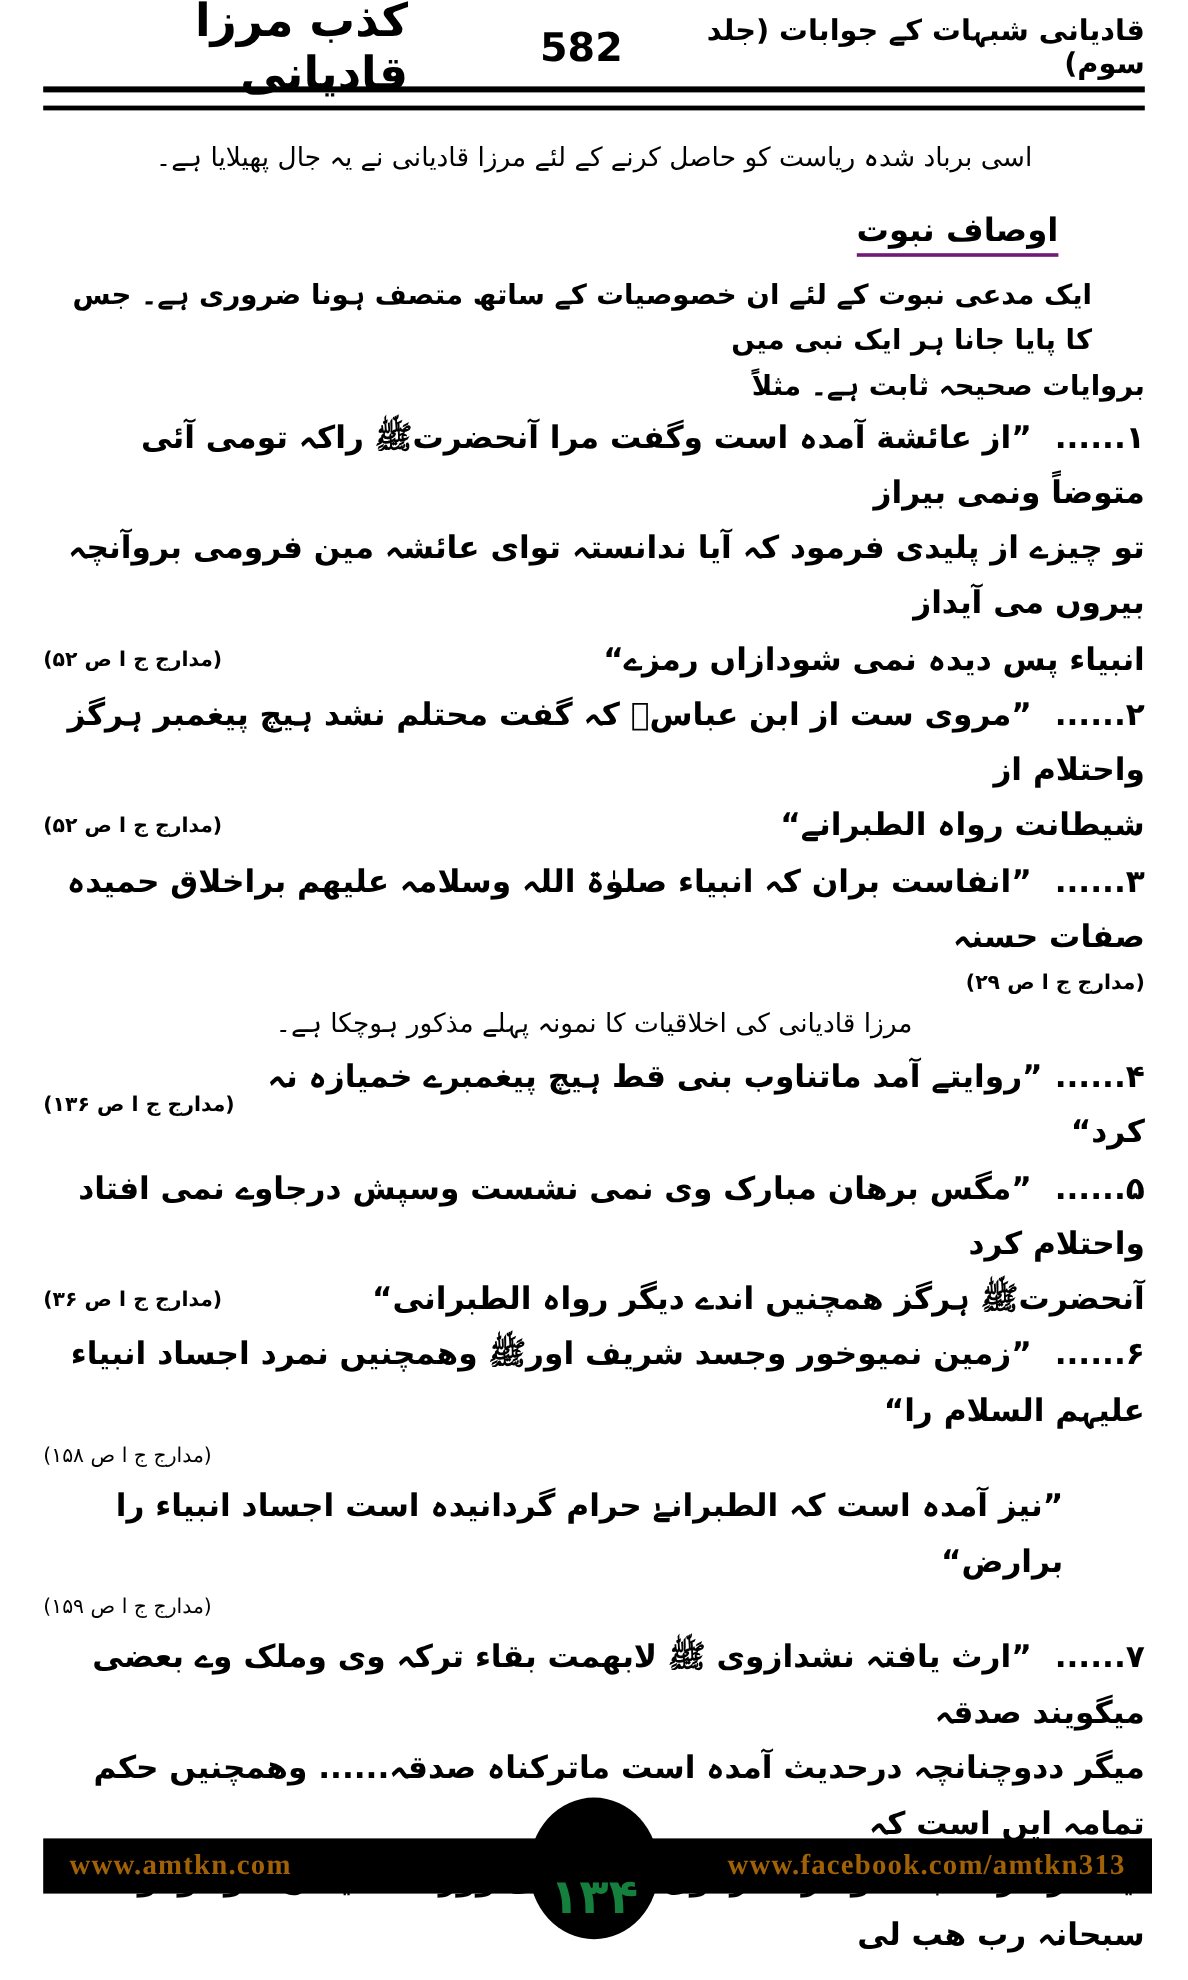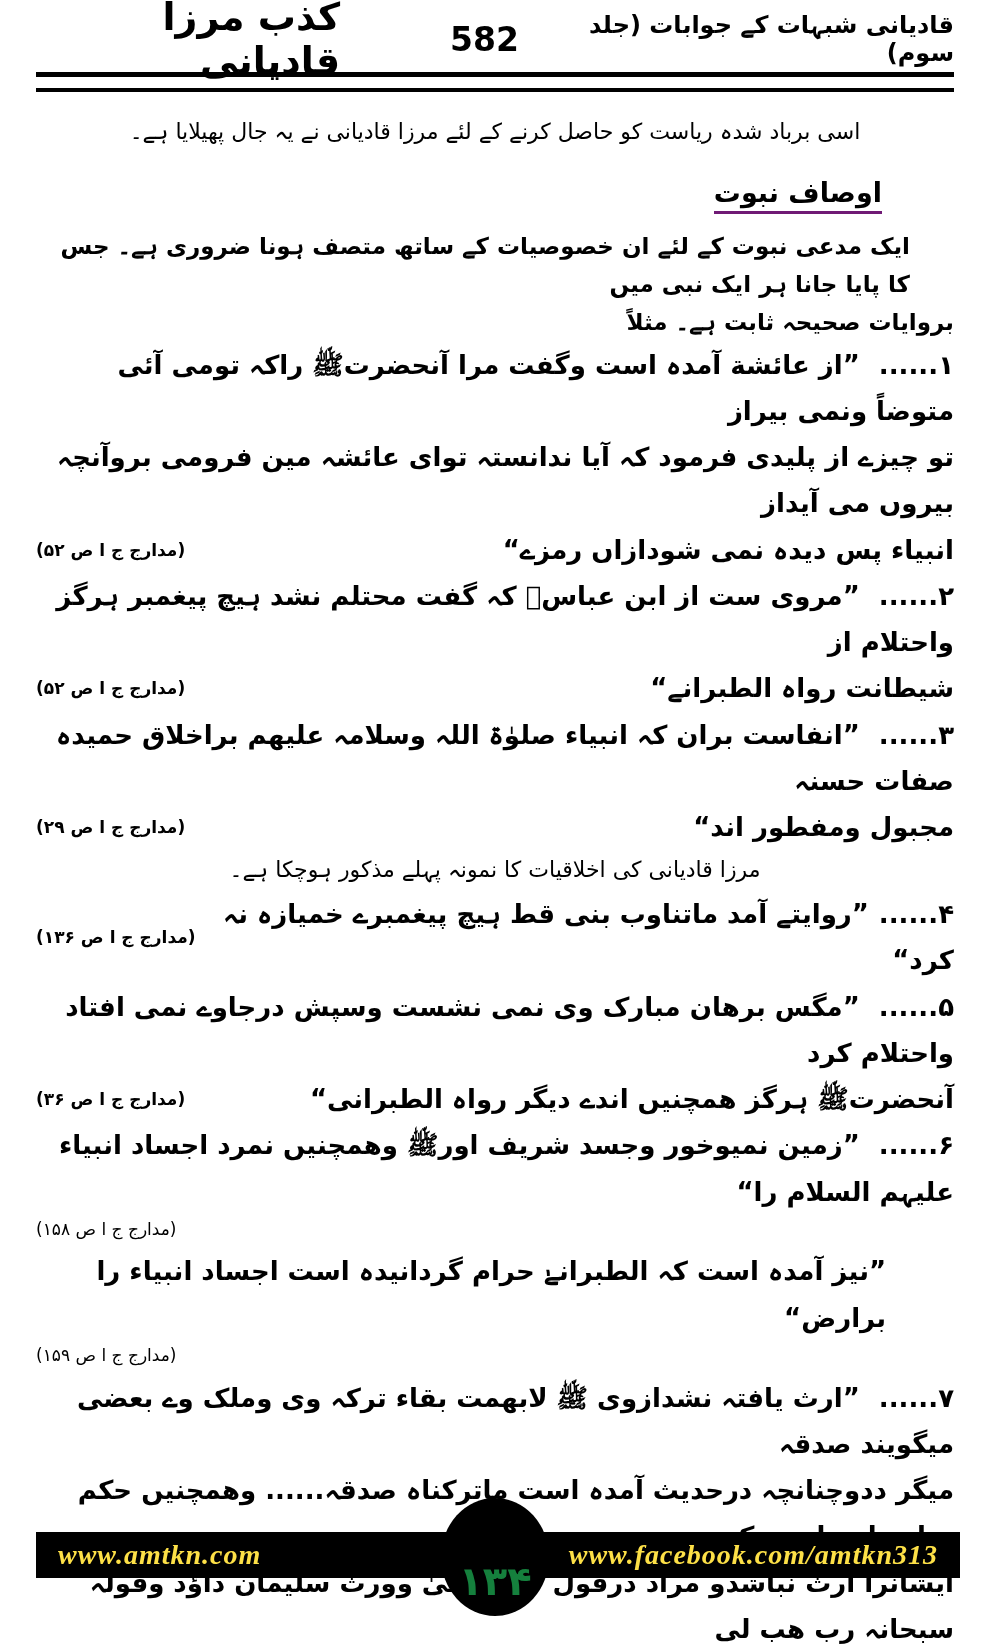--- a/index.html
+++ b/index.html
@@ -26,21 +26,21 @@
   .marker{margin-left:10px;letter-spacing:2px;}
   .cite{font-size:17px;font-weight:bold;white-space:nowrap;}
   .cite-line{text-align:left;font-size:17px;font-weight:normal;line-height:1.5;margin:2px 0 6px 0;}
   .nasta{font-size:22px;font-weight:normal;line-height:1.85;}
   .center{text-align:center;}
   .subq{padding-right:68px;}
   
   .footer{position:absolute;left:0;right:0;bottom:22px;height:130px;}
   .bar{position:absolute;top:34px;left:36px;right:30px;height:46px;background:#000;
        display:flex;justify-content:space-between;align-items:center;direction:ltr;padding:0 22px;}
-  .url{color:#fde047;font-family:"Liberation Serif",serif;font-weight:bold;font-size:28px;letter-spacing:1px;font-style:italic;}
+  .url{color:#a16207;font-family:"Liberation Serif",serif;font-weight:bold;font-size:24px;letter-spacing:1px;}
   .pg-circle{position:absolute;left:50%;top:0;transform:translateX(-50%);
        width:108px;height:118px;background:#000;border-radius:50%;
        display:flex;align-items:center;justify-content:center;}
   .pg-circle span{color:#15803d;font-size:40px;font-weight:bold;margin-top:48px;}
 </style>
 </head>
 <body>
 
 <div class="page">
 
@@ -77,21 +77,20 @@
   <div class="qline qrow">
     <span>شیطانت رواہ الطبرانے“</span>
     <span class="cite">(مدارج ج ا ص ۵۲)</span>
   </div>
 
   <div class="qline">
     <span class="marker">۳......</span>
     <span>”انفاست بران کہ انبیاء صلوٰۃ اللہ وسلامہ علیھم براخلاق حمیدہ صفات حسنہ</span>
   </div>
   <div class="qline qrow">
-    <span>مجبول ومفطور اند“</span>
     <span class="cite">(مدارج ج ا ص ۲۹)</span>
   </div>
 
   <div class="nasta center">مرزا قادیانی کی اخلاقیات کا نمونہ پہلے مذکور ہوچکا ہے۔</div>
 
   <div class="qline qrow">
     <span>
       <span class="marker">۴......</span><span>”روایتے آمد ماتناوب بنی قط ہیچ پیغمبرے خمیازہ نہ کرد“</span>
     </span>
     <span class="cite">(مدارج ج ا ص ۱۳۶)</span>

